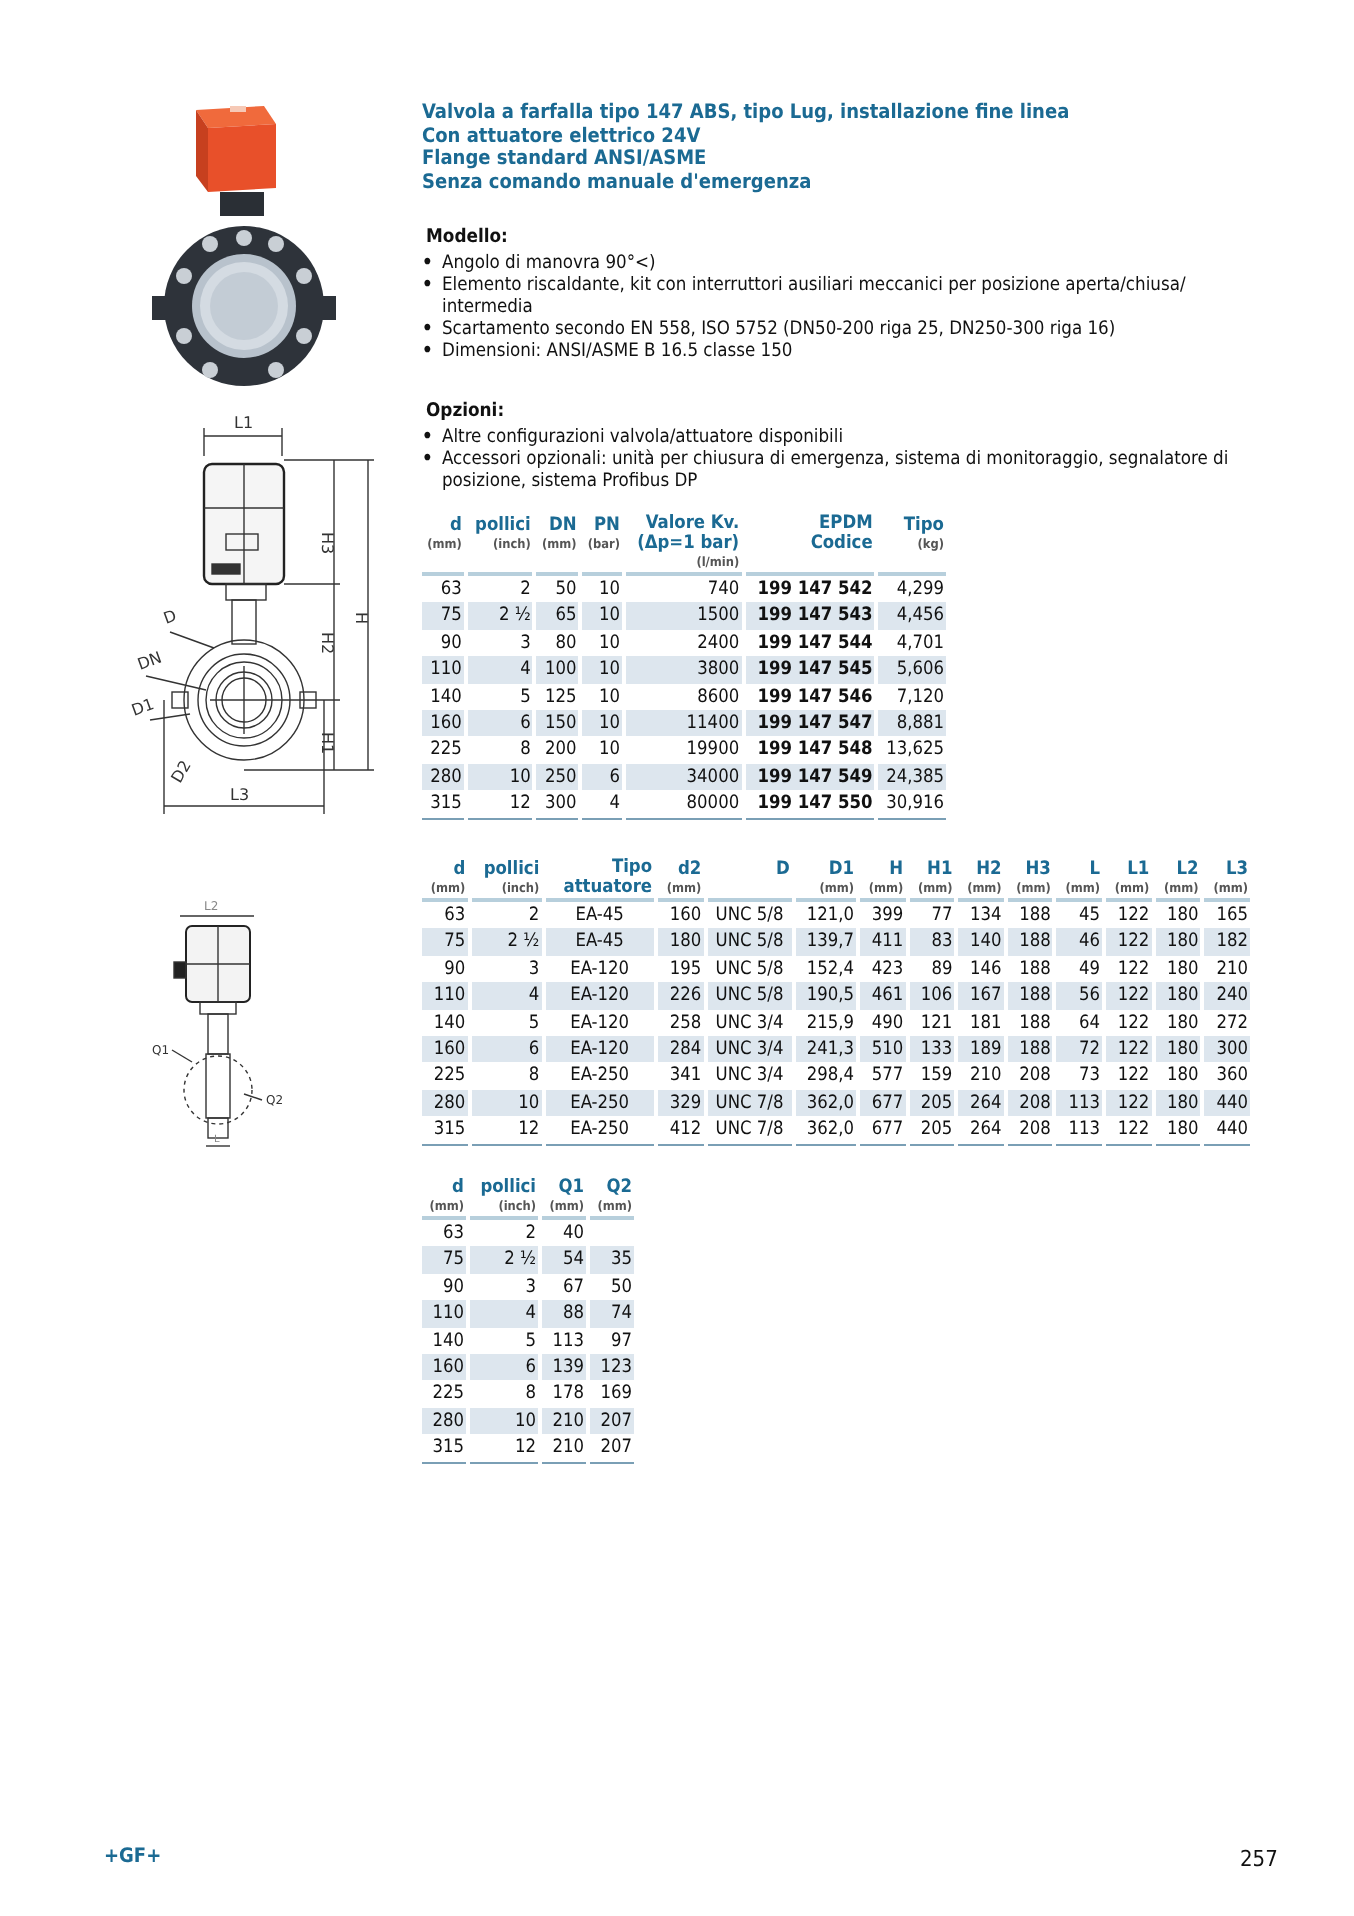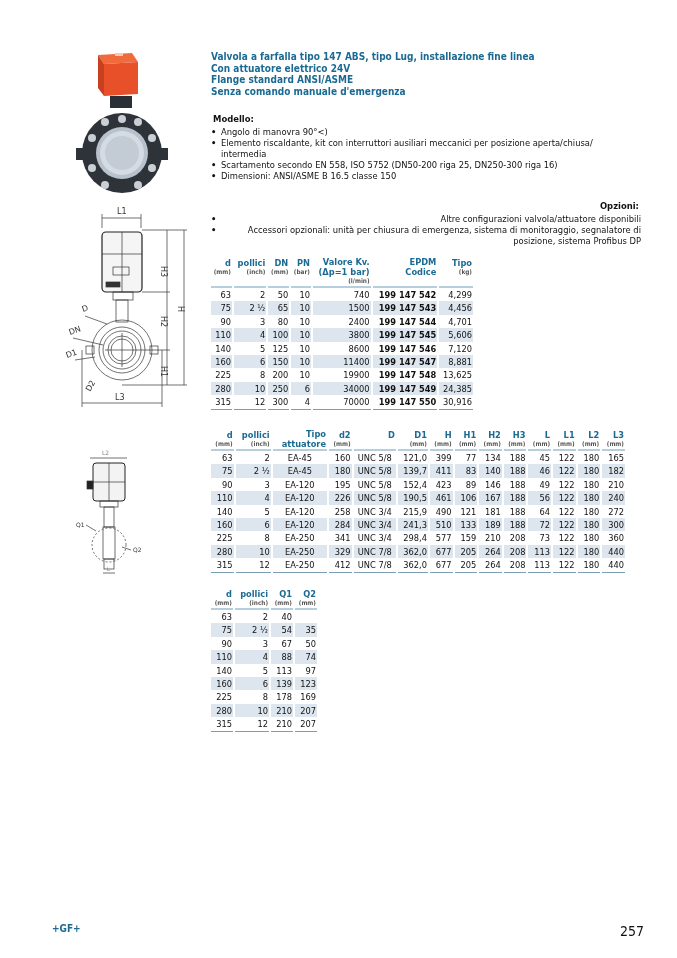--- a/index.html
+++ b/index.html
@@ -18,21 +18,21 @@
   table.spec th { font-weight:bold; color:#1b6a93; text-align:right; padding:0 1px; vertical-align:bottom; line-height:10px; white-space:nowrap; }
   table.spec th .unit { display:block; font-weight:bold; font-size:6.4px; color:#555; line-height:9px; }
   table.spec td { text-align:right; padding:0 1px; height:13.4px; line-height:13.4px; white-space:nowrap; }
   table.spec tr.head-sep td { height:0; border-top:2px solid #b7cfdc; padding:0; line-height:0; }
   table.spec tr.shade td { background:#dde6ee; }
   table.spec tr.last td { border-bottom:1.5px solid #7a9fb5; }
   table.spec td.left { text-align:center; }
   table.spec td.bold { font-weight:bold; }
 
   .footer-logo { left:52px; top:923px; font-weight:bold; font-size:10px; color:#1b6a93; letter-spacing:0px; }
-  .page-num { left:620px; top:923px; font-size:14px; color:#111; }
+  .page-num { left:620px; top:923px; font-size:11px; color:#111; }
   svg text { font-family:"DejaVu Sans", sans-serif; }
 </style>
 </head>
 <body>
 
 <svg class="abs" style="left:60px;top:50px" width="110" height="150" viewBox="0 0 110 150">
   <g>
     <polygon points="38,5 72,3 78,12 44,14" fill="#f06a3c"></polygon>
     <polygon points="44,14 78,12 78,44 44,46" fill="#e8502a"></polygon>
     <polygon points="38,5 44,14 44,46 38,38" fill="#c7401f"></polygon>
@@ -132,21 +132,21 @@
 <div class="abs section" style="top:111px;width:425px;">
   <h4>Modello:</h4>
   <ul>
     <li>Angolo di manovra 90°&lt;)</li>
     <li>Elemento riscaldante, kit con interruttori ausiliari meccanici per posizione aperta/chiusa/ intermedia</li>
     <li>Scartamento secondo EN 558, ISO 5752 (DN50-200 riga 25, DN250-300 riga 16)</li>
     <li>Dimensioni: ANSI/ASME B 16.5 classe 150</li>
   </ul>
 </div>
 
-<div class="abs section" style="top:198px;width:430px;text-align:right;">
+<div class="abs section" style="top:198px;width:430px;">
   <h4>Opzioni:</h4>
   <ul>
     <li>Altre configurazioni valvola/attuatore disponibili</li>
     <li>Accessori opzionali: unità per chiusura di emergenza, sistema di monitoraggio, segnalatore di posizione, sistema Profibus DP</li>
   </ul>
 </div>
 
 <table class="spec" id="t1" style="left:209px;top:257px;width:266px;">
   <thead>
     <tr>
@@ -239,21 +239,21 @@
         <td>6</td>
         <td>34000</td>
         <td class="bold">199 147 549</td>
         <td>24,385</td>
       </tr>
       <tr class="last">
         <td>315</td>
         <td>12</td>
         <td>300</td>
         <td>4</td>
-        <td>70000</td>
+        <td>80000</td>
         <td class="bold">199 147 550</td>
         <td>30,916</td>
       </tr>
     </tbody>
 </table>
 
 <table class="spec" id="t2" style="left:209px;top:429px;width:418px;">
   <thead>
     <tr id="t2head">
         <th><span>d</span><span class="unit">(mm)</span></th>

